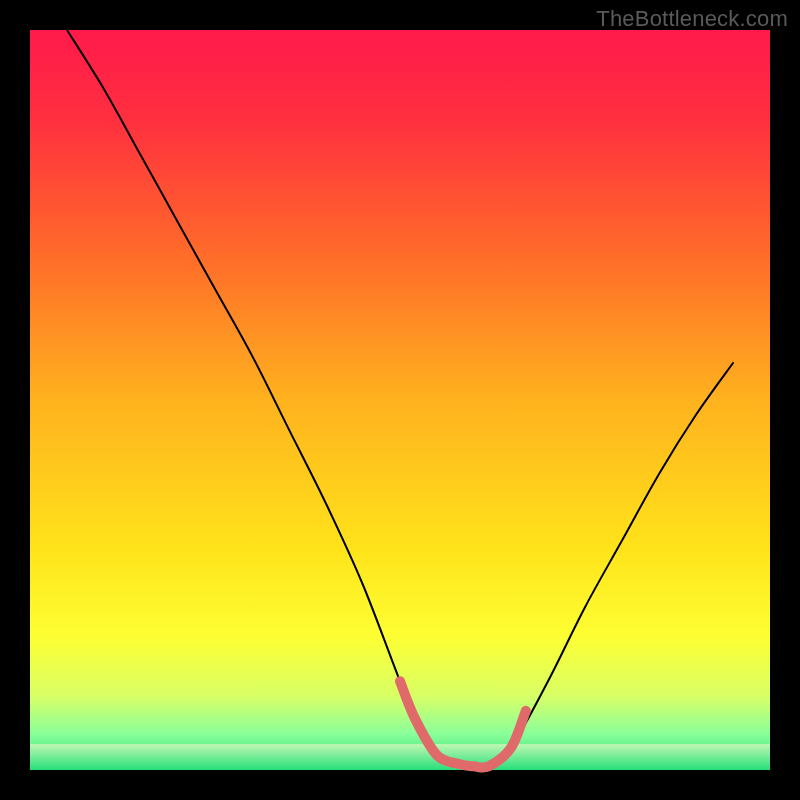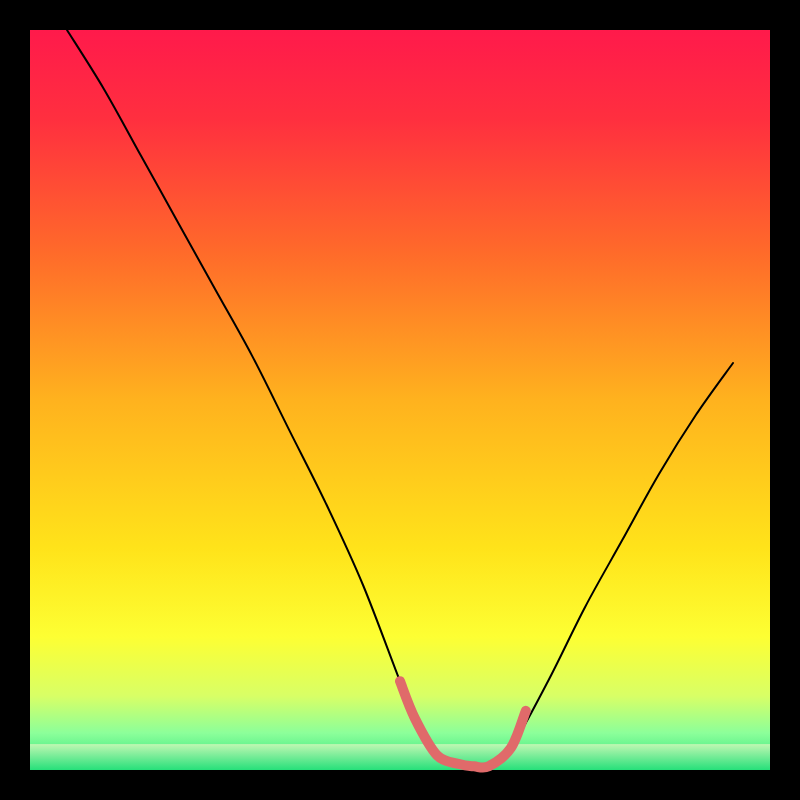--- a/index.html
+++ b/index.html
@@ -33,20 +33,21 @@
     top: 0;
     width: 800px;
     height: 800px;
     display: block;
   }
 </style>
 </head>
 <body>
 
 <div class="stage">
+  <div class="attribution">TheBottleneck.com</div>
 
   <svg class="plot" viewBox="0 0 800 800" preserveAspectRatio="none">
     <defs>
       <linearGradient id="bgGrad" x1="0" y1="0" x2="0" y2="1">
           <stop offset="0.0%" stop-color="#ff1a4b"></stop>
           <stop offset="12.0%" stop-color="#ff2f3f"></stop>
           <stop offset="30.0%" stop-color="#ff6a2a"></stop>
           <stop offset="50.0%" stop-color="#ffb21e"></stop>
           <stop offset="70.0%" stop-color="#ffe31a"></stop>
           <stop offset="82.0%" stop-color="#fdff33"></stop>

